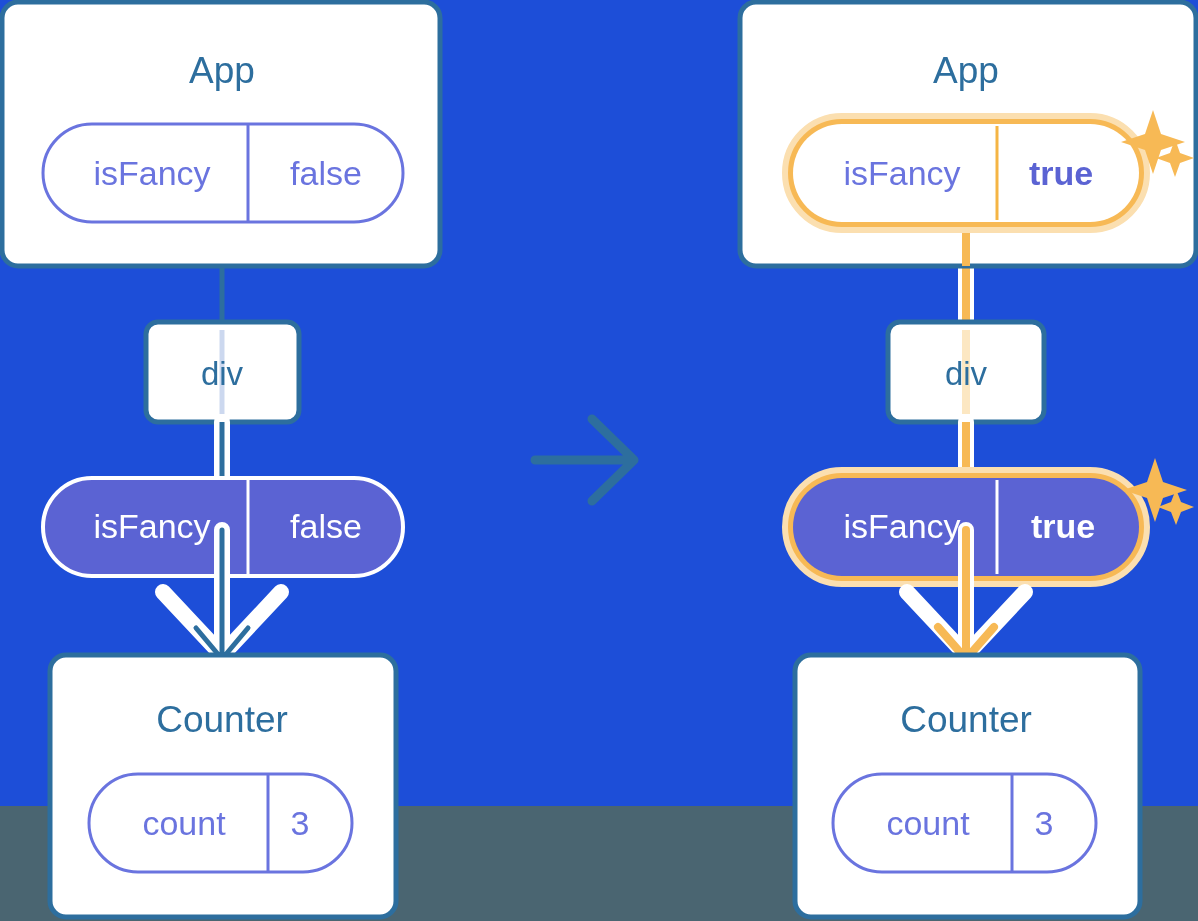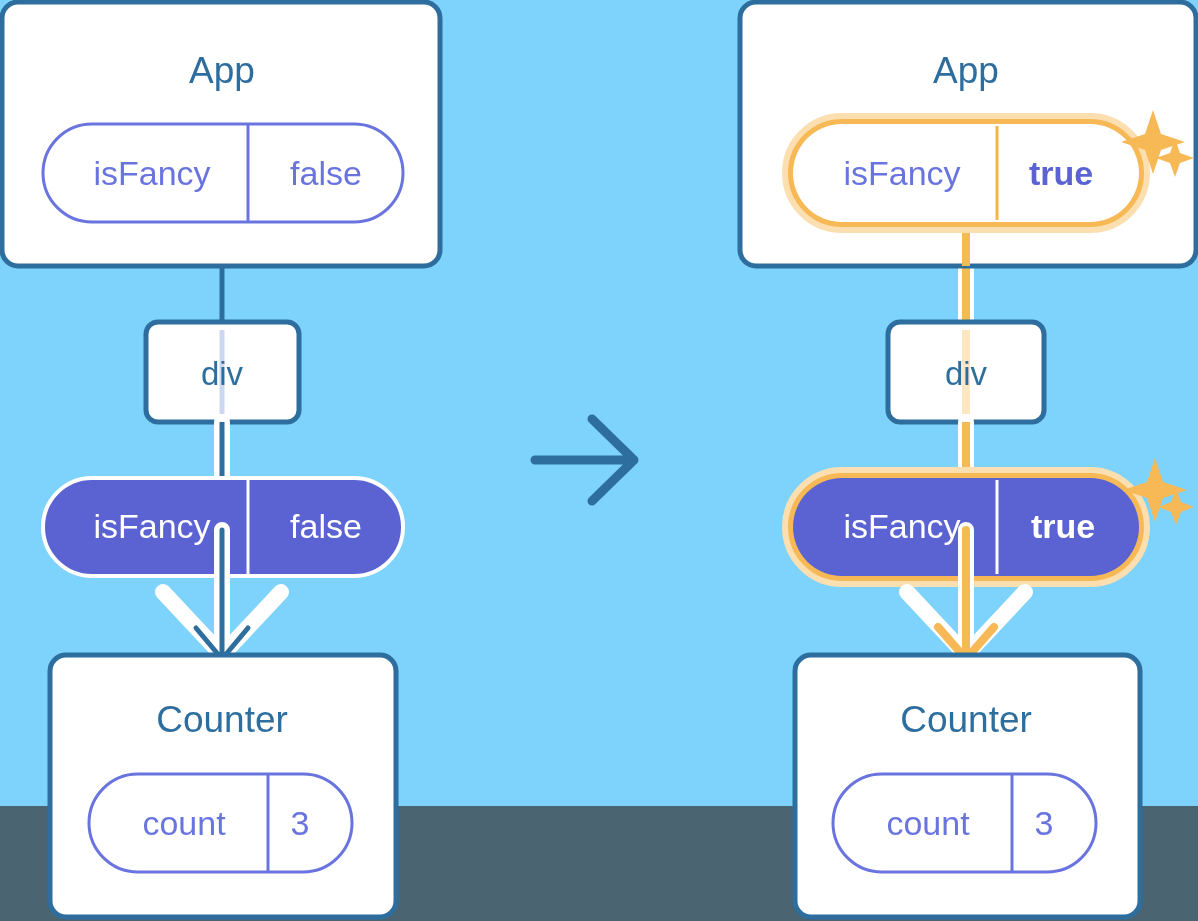--- a/index.html
+++ b/index.html
@@ -10,21 +10,21 @@
   body {
     width: 1198px;
     height: 921px;
     overflow: hidden;
     font-family: "Liberation Sans", sans-serif;
   }
   #stage {
     position: relative;
     width: 1198px;
     height: 806px;
-    background: #7dd3fc;
+    background: #1d4ed8;
   }
   svg#diagram {
     position: absolute;
     top: 0; left: 0;
     width: 1198px;
     height: 921px;
     display: block;
   }
   .box-fill { fill: #ffffff; stroke: #2d6e9e; stroke-width: 5; }
   .pill-outline { fill: #ffffff; stroke: #6a74df; stroke-width: 3; }

